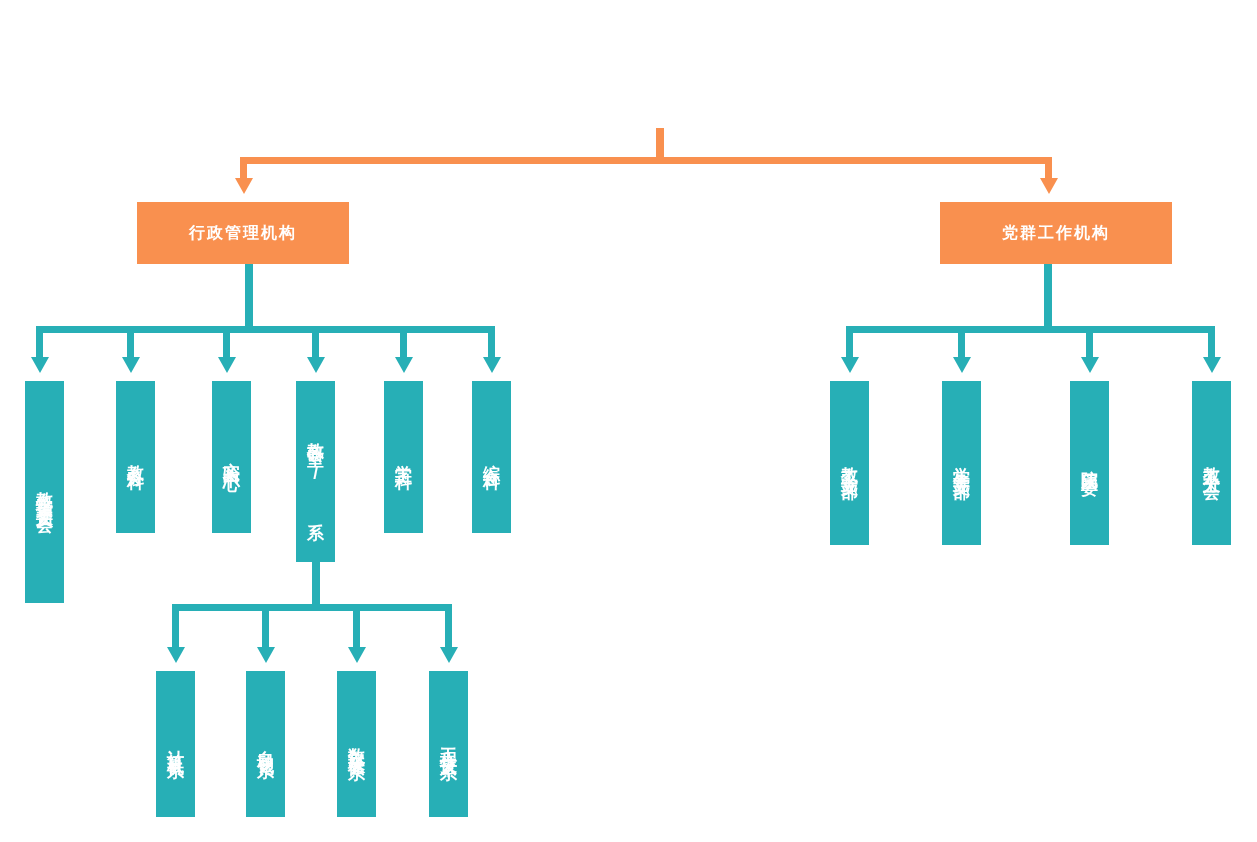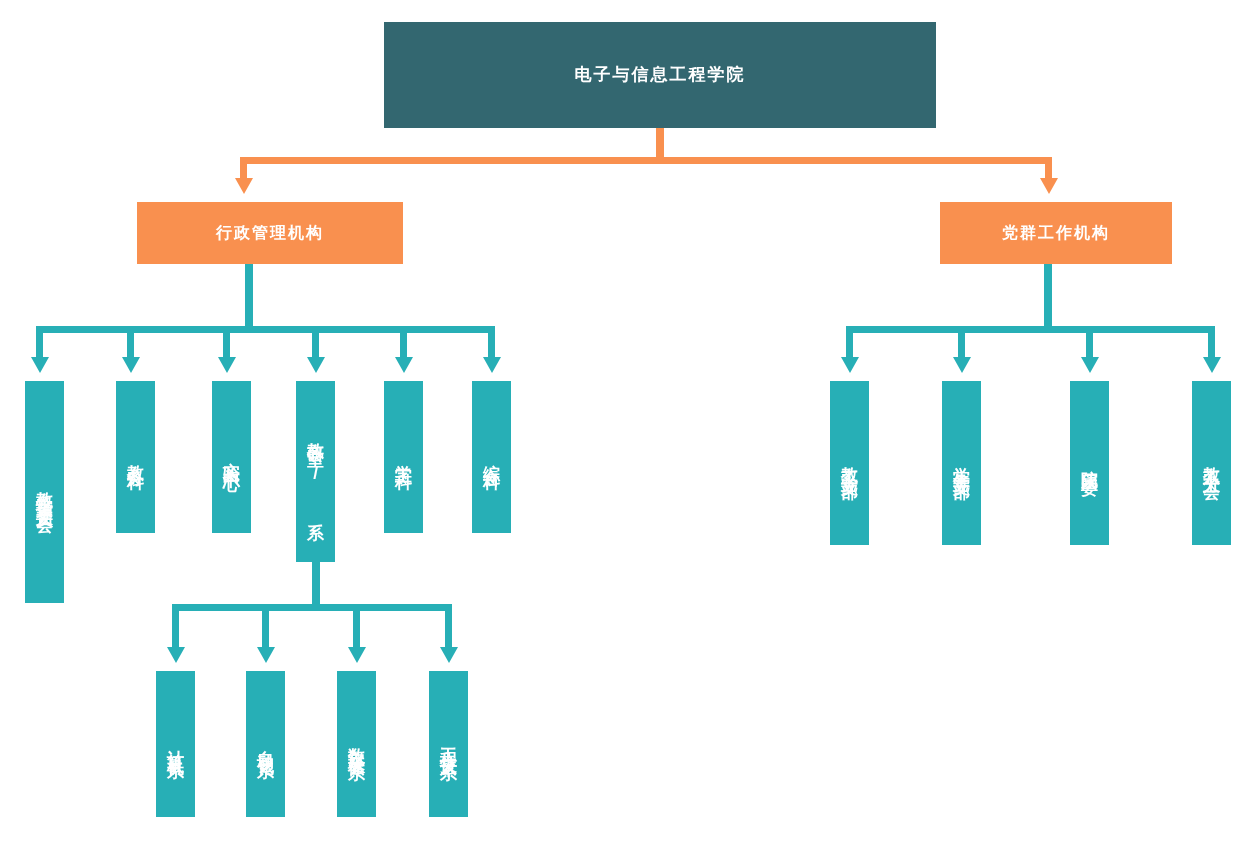--- a/index.html
+++ b/index.html
@@ -70,32 +70,29 @@
   }
   .arrow.orange {
     border-top-color: #f9904f;
   }
 </style>
 </head>
 <body>
 
 <div id="canvas">
 
-  <div class="node root" style="left:384px; top:22px; width:552px; height:106px;">
-    <span>电子与信息工程学院</span>
-  </div>
 
   <div class="conn orange" style="left:656px; top:128px; width:8px; height:33px;"></div>
   <div class="conn orange" style="left:240px; top:157px; width:812px; height:7px;"></div>
   <div class="conn orange" style="left:240px; top:157px; width:7px; height:22px;"></div>
   <div class="arrow orange" style="left:235px; top:178px;"></div>
   <div class="conn orange" style="left:1045px; top:157px; width:7px; height:22px;"></div>
   <div class="arrow orange" style="left:1040px; top:178px;"></div>
 
-  <div class="node branch" style="left:137px; top:202px; width:266px; height:62px;">
+  <div class="node branch" style="left:137px; top:202px; width:212px; height:62px;">
     <span>行政管理机构</span>
   </div>
   <div class="node branch" style="left:940px; top:202px; width:232px; height:62px;">
     <span>党群工作机构</span>
   </div>
 
   <div class="conn" style="left:245px; top:264px; width:8px; height:66px;"></div>
   <div class="conn" style="left:36px; top:326px; width:459px; height:7px;"></div>
 
   <div class="conn" style="left:36px; top:326px; width:7px; height:32px;"></div>

